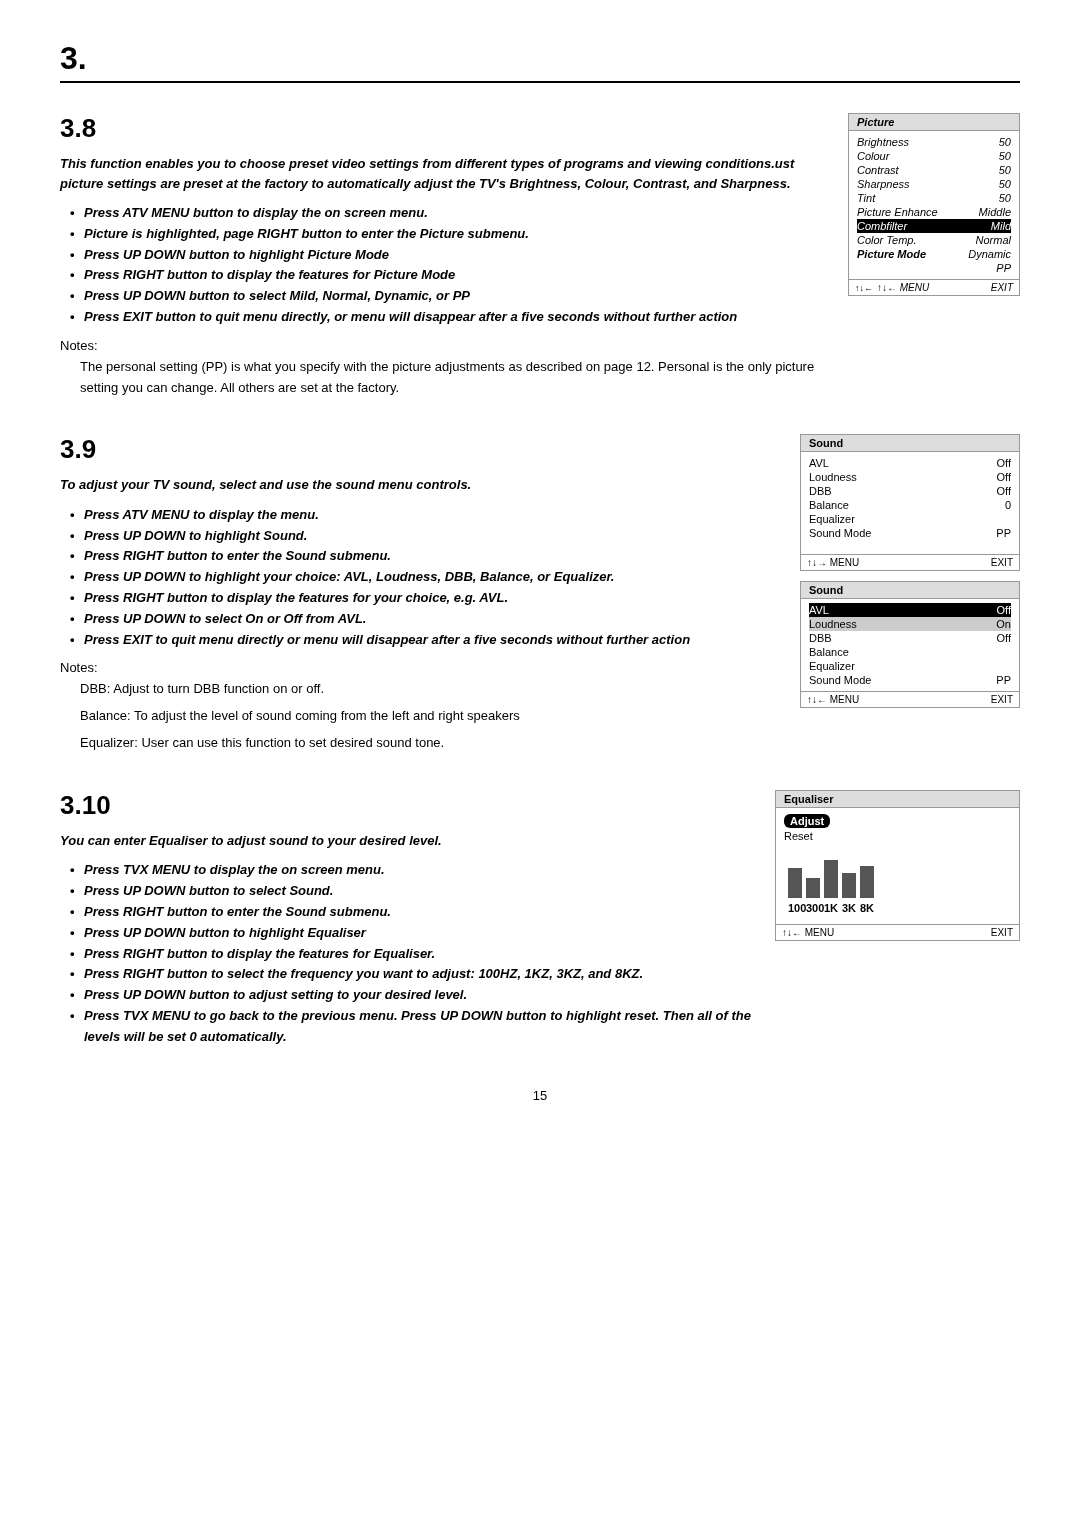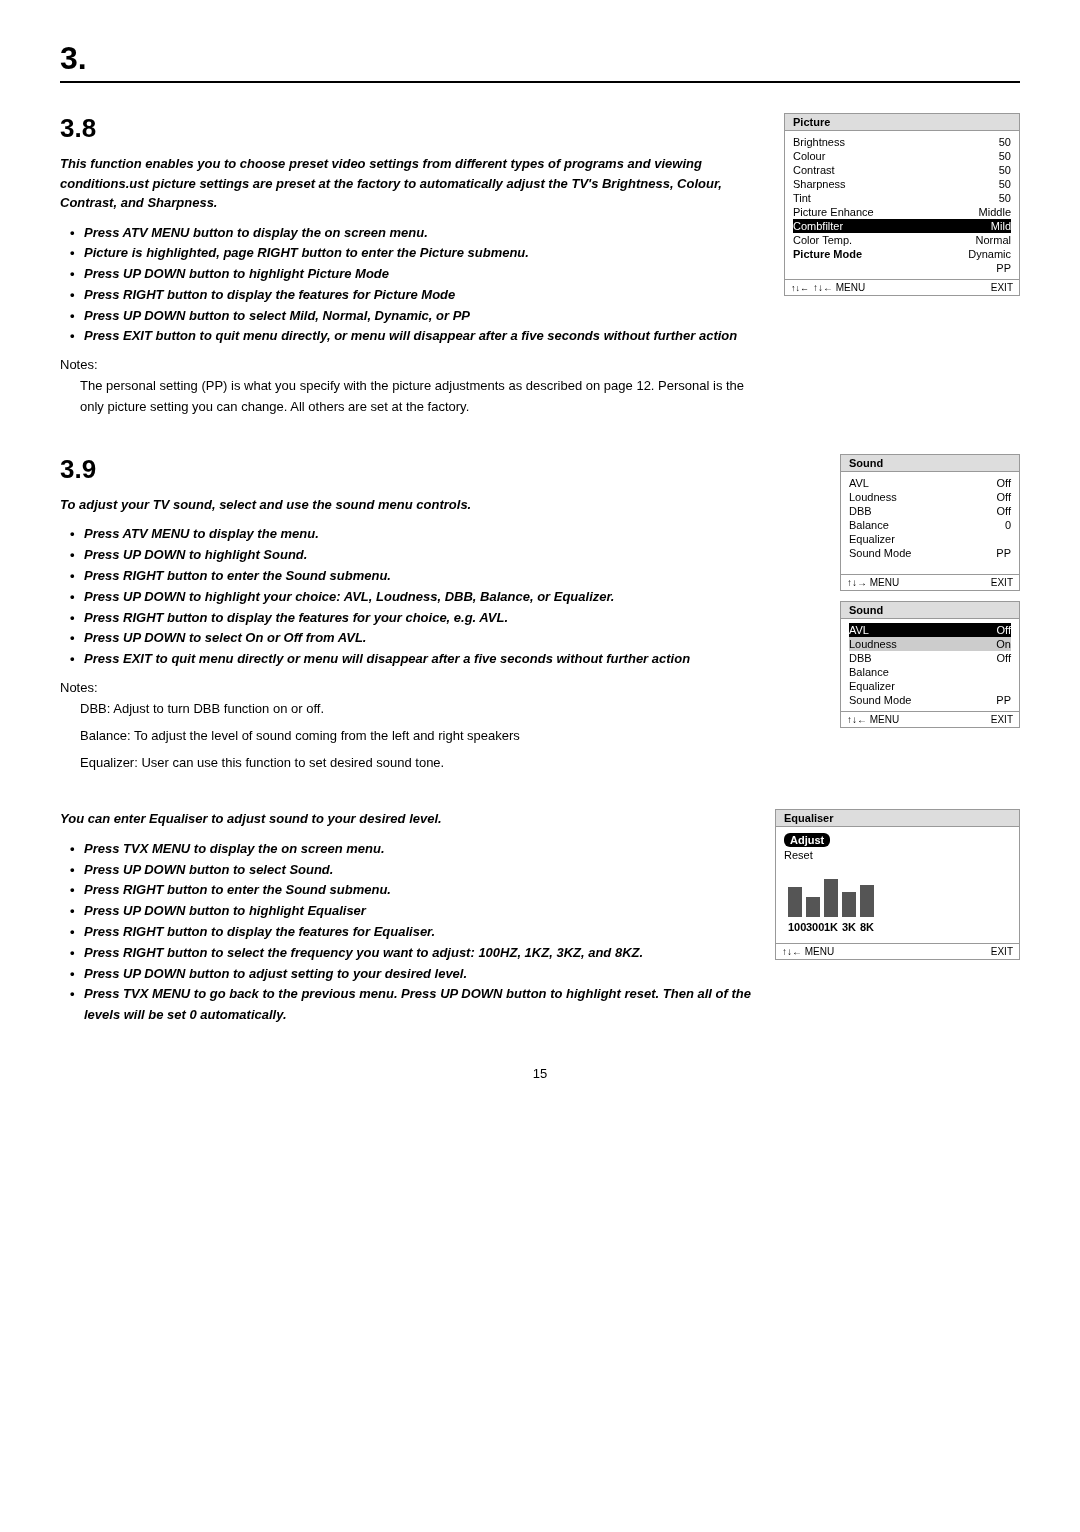--- a/index.html
+++ b/index.html
@@ -79,22 +79,23 @@
       display: flex;
       gap: 20px;
       align-items: flex-start;
     }
 
     .main-content {
       flex: 1;
     }
 
     .sidebar-panel {
-      width: 236px;
+      width: 172px;
       flex-shrink: 0;
+      font-style: italic;
     }
 
     .menu-box {
       border: 1px solid #999;
       font-size: 11px;
       margin-bottom: 10px;
       background: #fff;
     }
 
     .menu-box-title {
@@ -229,21 +230,21 @@
     .section-39 {
       display: flex;
       gap: 20px;
     }
 
     .section-39-left {
       flex: 1;
     }
 
     .section-39-right {
-      width: 180px;
+      width: 220px;
       flex-shrink: 0;
     }
 
     .section-310 {
       display: flex;
       gap: 20px;
       align-items: flex-start;
     }
 
     .section-310-left {
@@ -424,20 +425,21 @@
           <span>EXIT</span>
         </div>
       </div>
     </div>
   </div>
 </div>
 
 <div class="section-block">
   <div class="section-310">
     <div class="section-310-left">
+      <span class="subsection-number">3.10</span>
       <p class="italic-bold-intro">You can enter Equaliser to adjust sound to your desired level.</p>
       <ul class="bullet-list">
         <li>Press TVX MENU to display the on screen menu.</li>
         <li>Press UP DOWN button to select Sound.</li>
         <li>Press RIGHT button to enter the Sound submenu.</li>
         <li>Press UP DOWN button to highlight Equaliser</li>
         <li>Press RIGHT button to display the features for Equaliser.</li>
         <li>Press RIGHT button to select the frequency you want to adjust: 100HZ, 1KZ, 3KZ, and 8KZ.</li>
         <li>Press UP DOWN button to adjust setting to your desired level.</li>
         <li>Press TVX MENU to go back to the previous menu. Press UP DOWN button to highlight reset. Then all of the levels will be set 0 automatically.</li>

